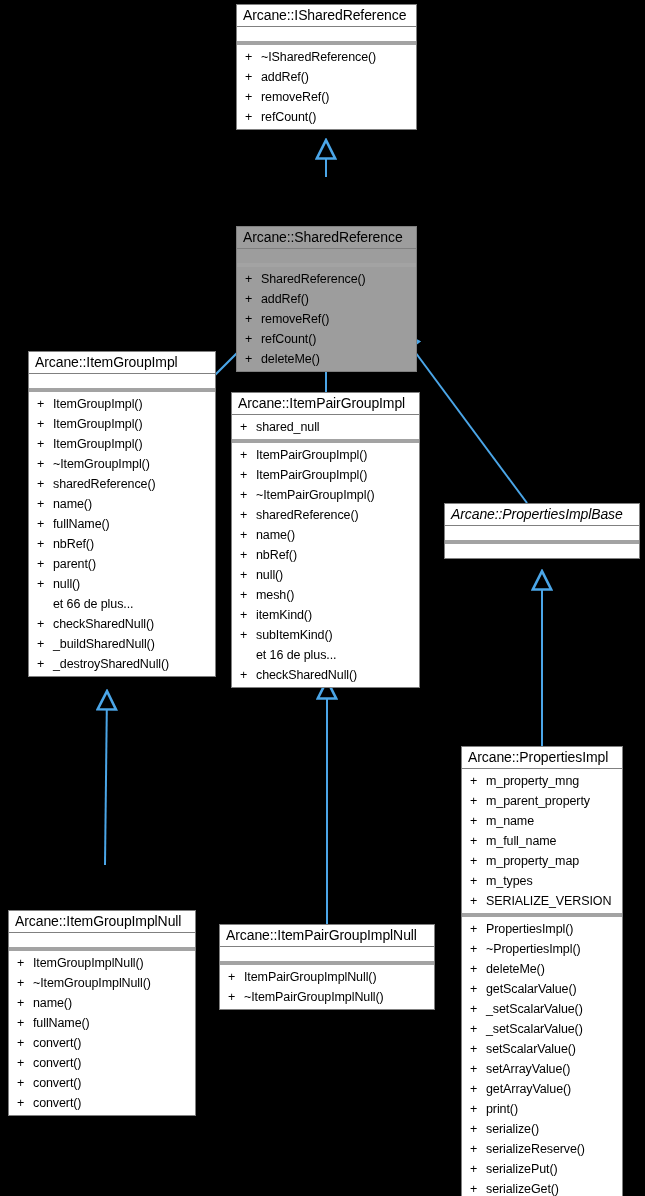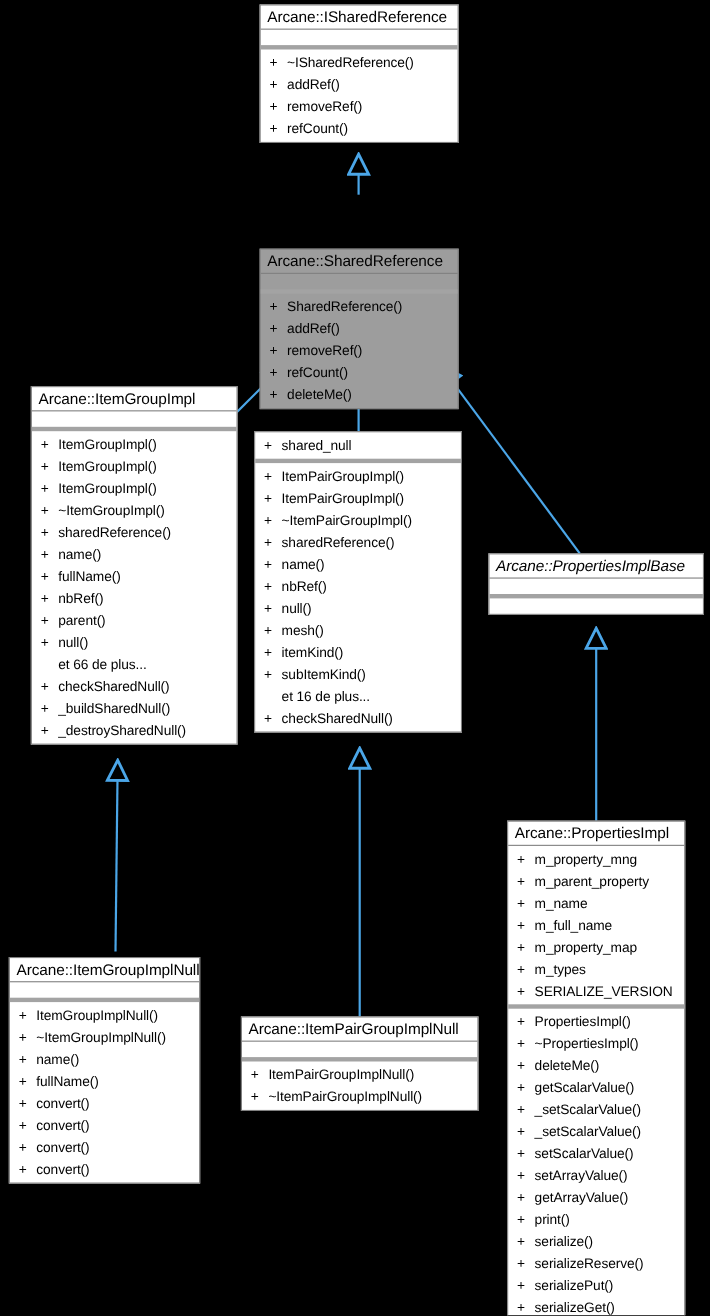--- a/index.html
+++ b/index.html
@@ -137,20 +137,21 @@
       <div class="row"><span class="vis">+</span><span>parent()</span></div>
       <div class="row"><span class="vis">+</span><span>null()</span></div>
       <div class="row more">et 66 de plus...</div>
       <div class="row"><span class="vis">+</span><span>checkSharedNull()</span></div>
       <div class="row"><span class="vis">+</span><span>_buildSharedNull()</span></div>
       <div class="row"><span class="vis">+</span><span>_destroySharedNull()</span></div>
     </div>
   </div>
 
   <div class="node" style="left:231px; top:392px; width:189px;">
+    <div class="title">Arcane::ItemPairGroupImpl</div>
     <div class="compartment">
       <div class="row"><span class="vis">+</span><span>shared_null</span></div>
     </div>
     <div class="compartment">
       <div class="row"><span class="vis">+</span><span>ItemPairGroupImpl()</span></div>
       <div class="row"><span class="vis">+</span><span>ItemPairGroupImpl()</span></div>
       <div class="row"><span class="vis">+</span><span>~ItemPairGroupImpl()</span></div>
       <div class="row"><span class="vis">+</span><span>sharedReference()</span></div>
       <div class="row"><span class="vis">+</span><span>name()</span></div>
       <div class="row"><span class="vis">+</span><span>nbRef()</span></div>
@@ -162,21 +163,21 @@
       <div class="row"><span class="vis">+</span><span>checkSharedNull()</span></div>
     </div>
   </div>
 
   <div class="node" style="left:444px; top:503px; width:196px;font-style:italic;">
     <div class="title">Arcane::PropertiesImplBase</div>
     <div class="compartment empty"></div>
     <div class="compartment empty"></div>
   </div>
 
-  <div class="node" style="left:8px; top:870px; width:174px;">
+  <div class="node" style="left:8px; top:910px; width:188px;">
     <div class="title">Arcane::ItemGroupImplNull</div>
     <div class="compartment empty"></div>
     <div class="compartment">
       <div class="row"><span class="vis">+</span><span>ItemGroupImplNull()</span></div>
       <div class="row"><span class="vis">+</span><span>~ItemGroupImplNull()</span></div>
       <div class="row"><span class="vis">+</span><span>name()</span></div>
       <div class="row"><span class="vis">+</span><span>fullName()</span></div>
       <div class="row"><span class="vis">+</span><span>convert()</span></div>
       <div class="row"><span class="vis">+</span><span>convert()</span></div>
       <div class="row"><span class="vis">+</span><span>convert()</span></div>

